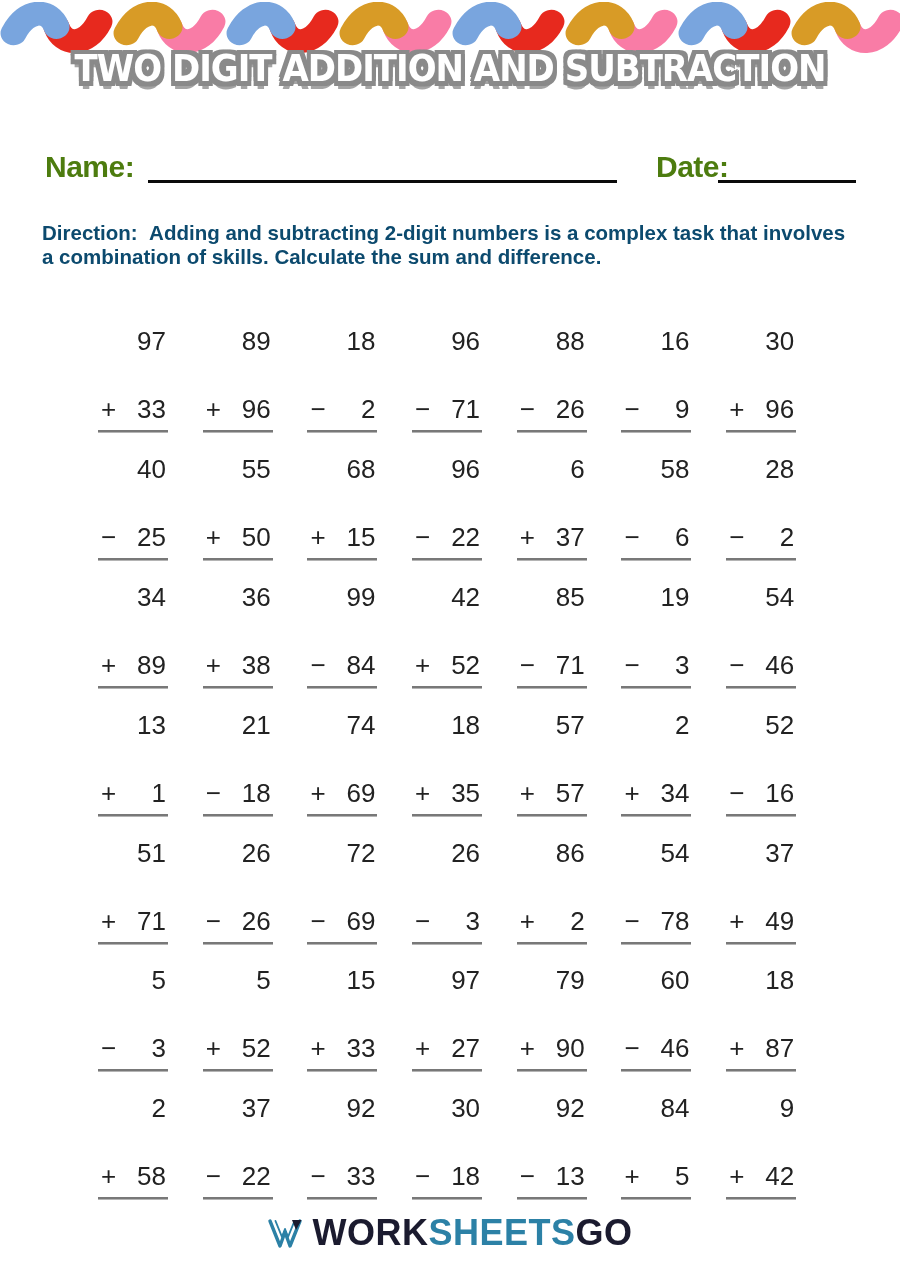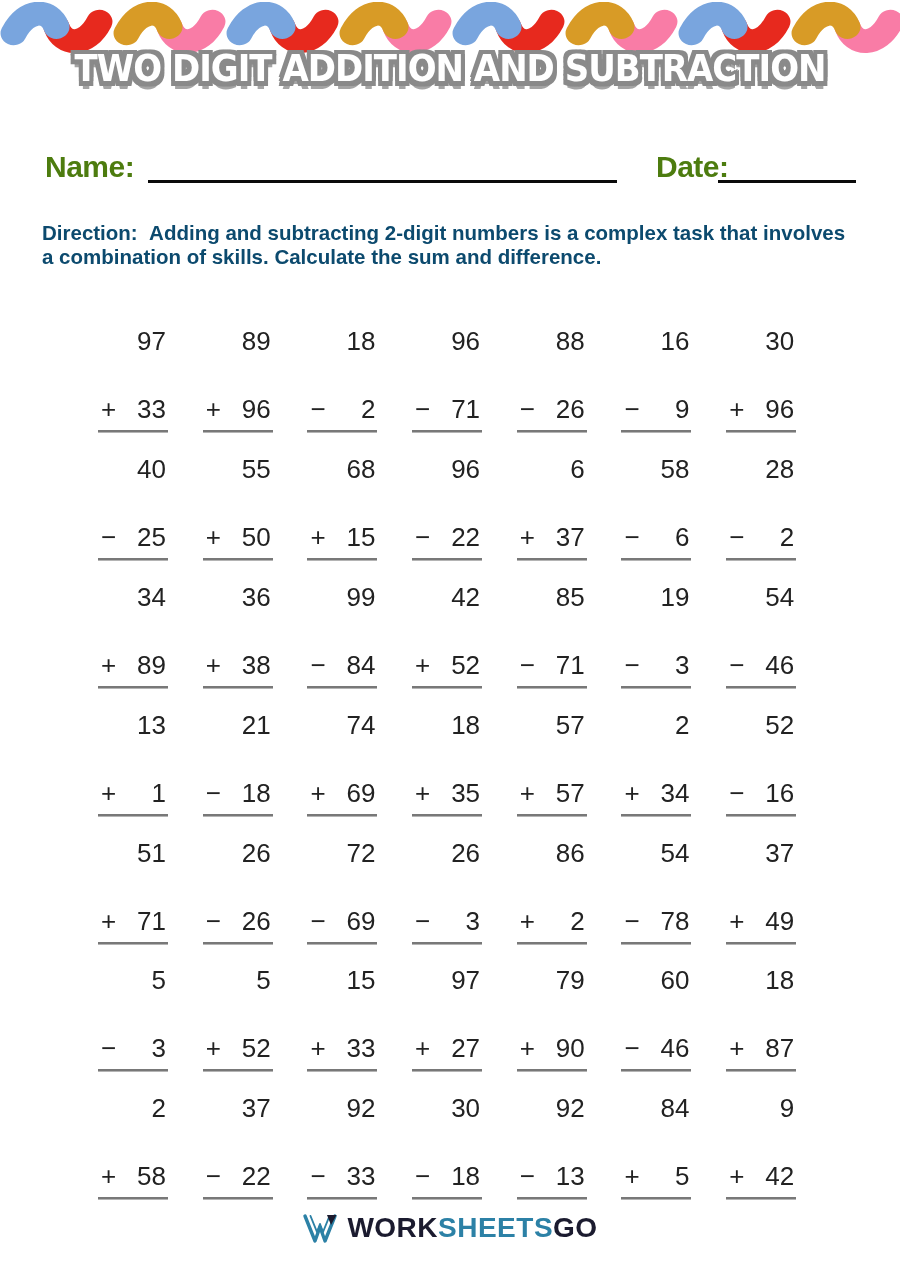--- a/index.html
+++ b/index.html
@@ -51,21 +51,21 @@
   .p-top{text-align:right; padding-right:2px;}
   .p-bottom{display:flex; justify-content:space-between; align-items:baseline;}
   .p-op{padding-left:3px;}
   .p-num{padding-right:2px;margin-top:36px;}
   .p-rule{margin-top:5px; height:3px;
     background:linear-gradient(to bottom,#787878 0 55%,#b4b4b4 55% 100%);}
 
   
   .footer{position:absolute; top:1212px; left:0; width:900px;
     display:flex; justify-content:center; align-items:center; gap:9px;}
-  .brand{font-size:28px; font-weight:bold; letter-spacing:0.5px; color:var(--dark);}
+  .brand{font-size:36px; font-weight:bold; letter-spacing:0.5px; color:var(--dark);}
   .brand .t{color:var(--teal);}
   .logo-w{display:block;}
 </style>
 </head>
 <body>
 
 <div class="page">
 
   <div class="waves">
       <svg width="113" height="52" viewBox="0 0 200 100" preserveAspectRatio="none">

